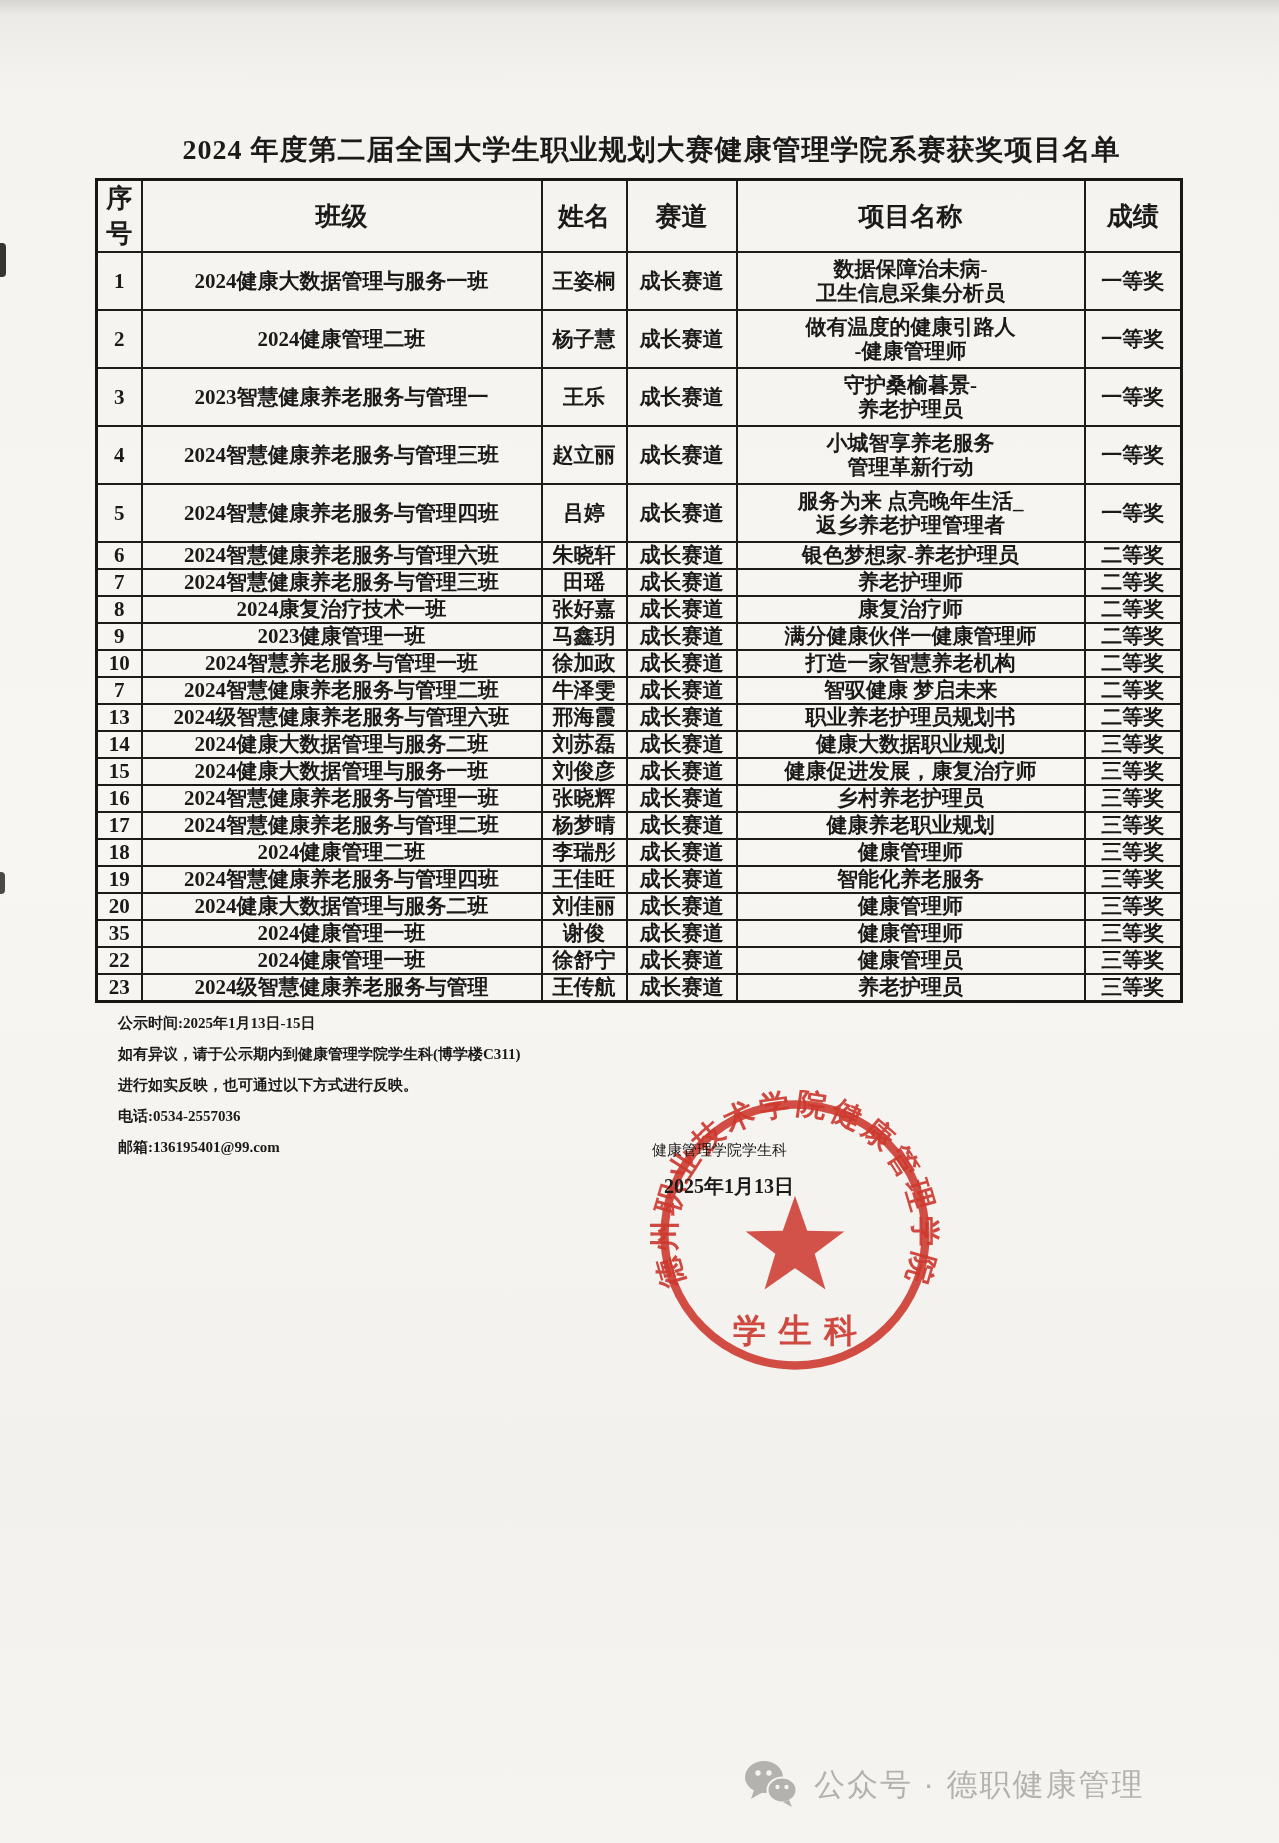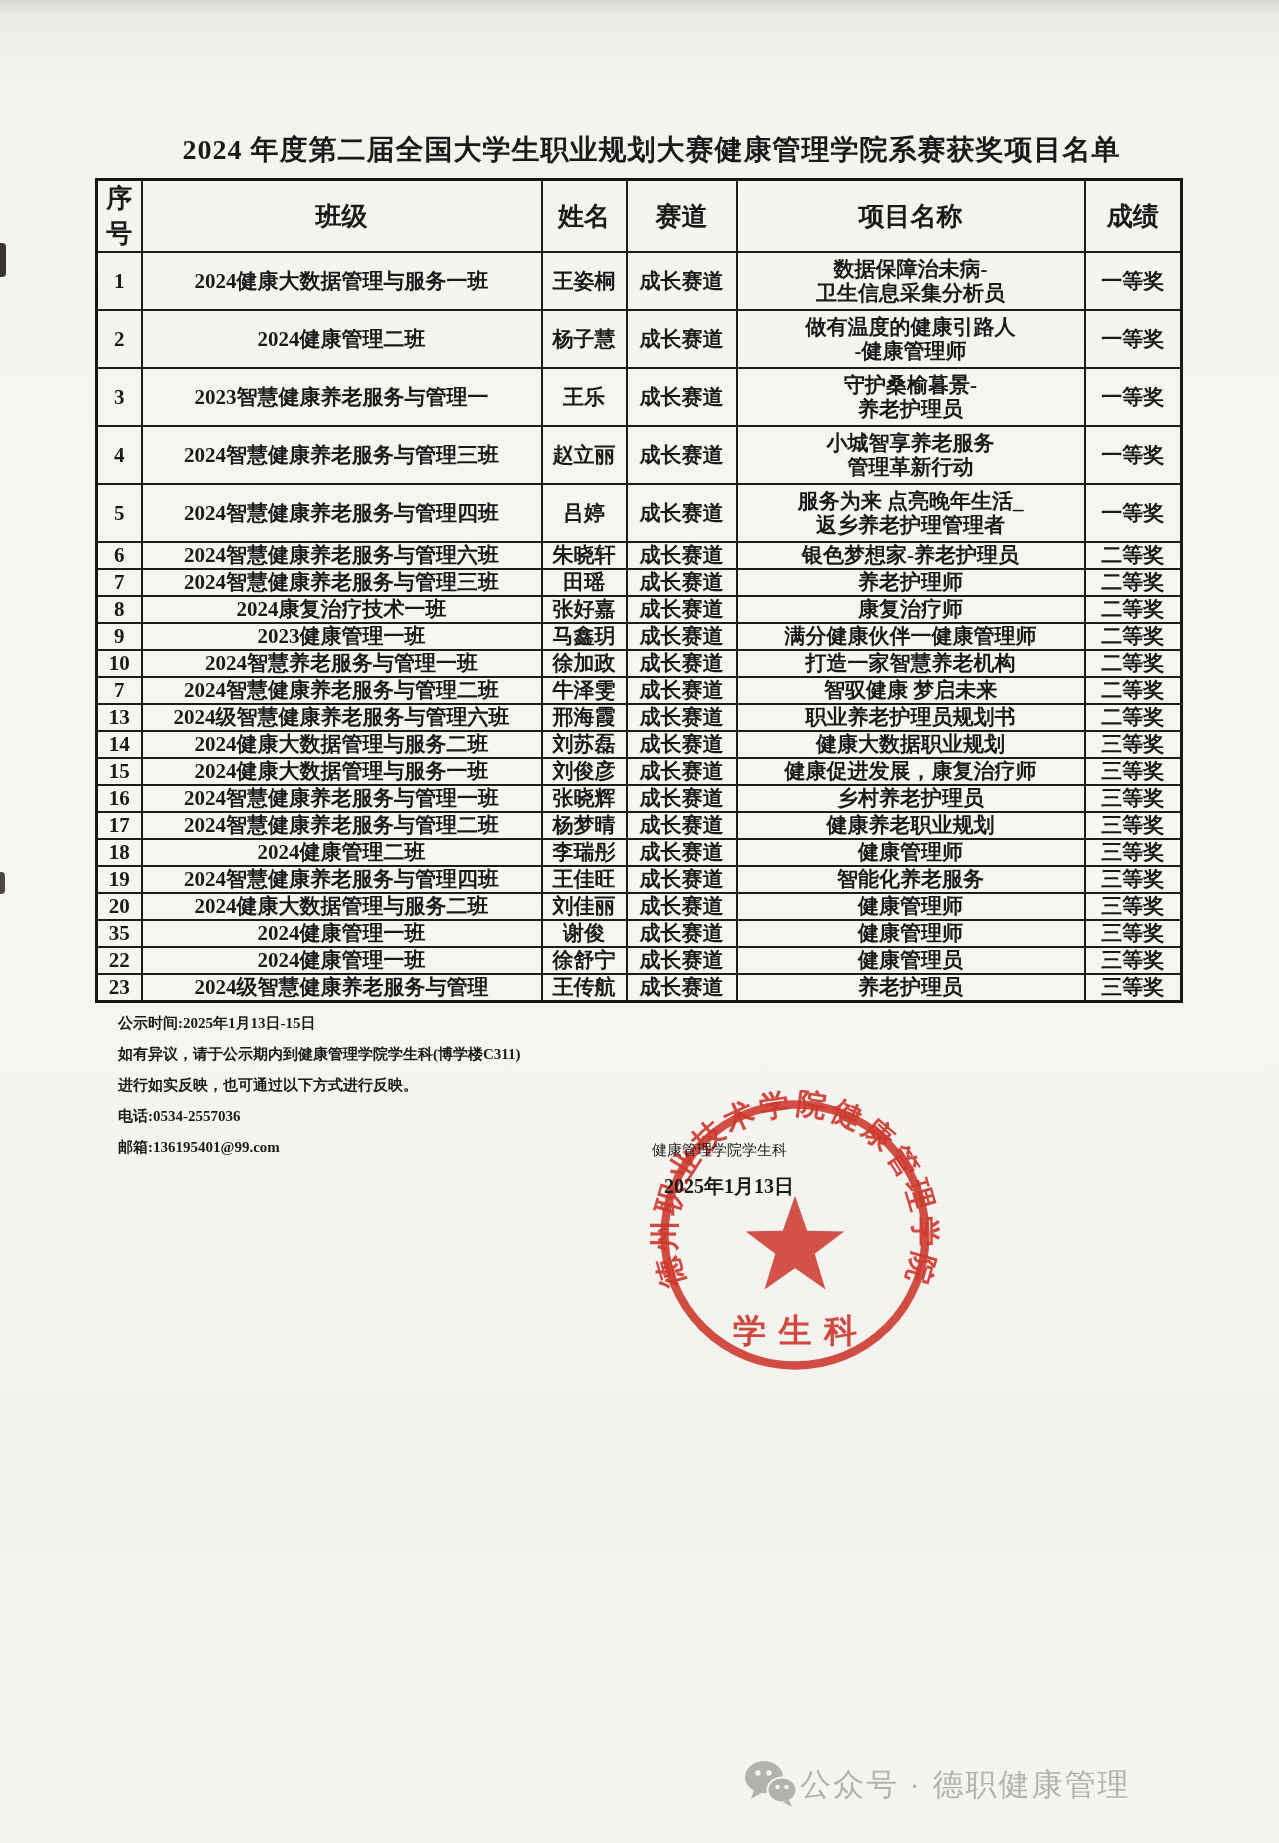--- a/index.html
+++ b/index.html
@@ -27,21 +27,21 @@
   .award-table tr.tall td { height:56px; }
   .award-table td.project { white-space:pre-line; }
   .notice {
     position:absolute; left:118px; top:1008px;
     font-size:15px; font-weight:bold; line-height:31px;
   }
   .sig-org  { position:absolute; left:652px; top:1141px; font-size:15px; font-weight:normal; z-index:3; }
   .sig-date { position:absolute; left:664px; top:1173px; font-size:20px; font-weight:bold; z-index:3; }
   .stamp { position:absolute; left:650px; top:1090px; width:290px; height:290px; z-index:2; opacity:0.93; }
   .watermark {
-    position:absolute; left:742px; top:1758px; display:flex; align-items:center; 
+    position:absolute; left:742px; top:1758px; display:flex; align-items:center; gap:14px;
     color:#b4b2af; z-index:1;
   }
   .watermark .wm-text {
     font-family:"Liberation Sans","DejaVu Sans",sans-serif;
     font-size:31px; letter-spacing:2px;
   }
   .smudge { position:absolute; left:0; background:#37342f; border-radius:0 4px 4px 0; }
   .smudge.s1 { top:243px; width:6px; height:34px; }
   .smudge.s2 { top:872px; width:5px; height:22px; background:#4c4945; }
 </style>

